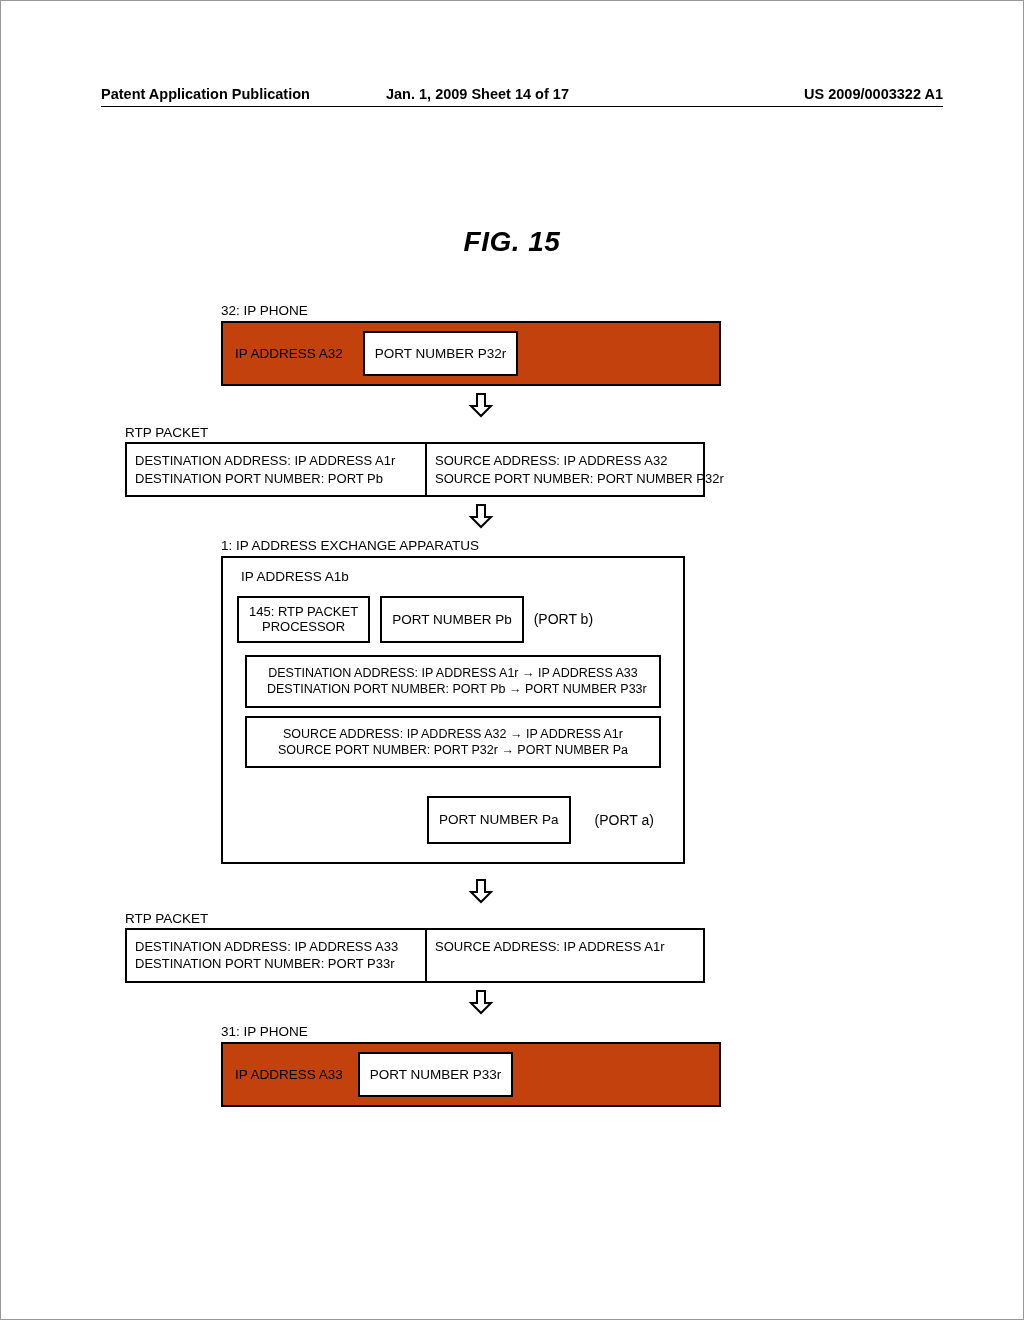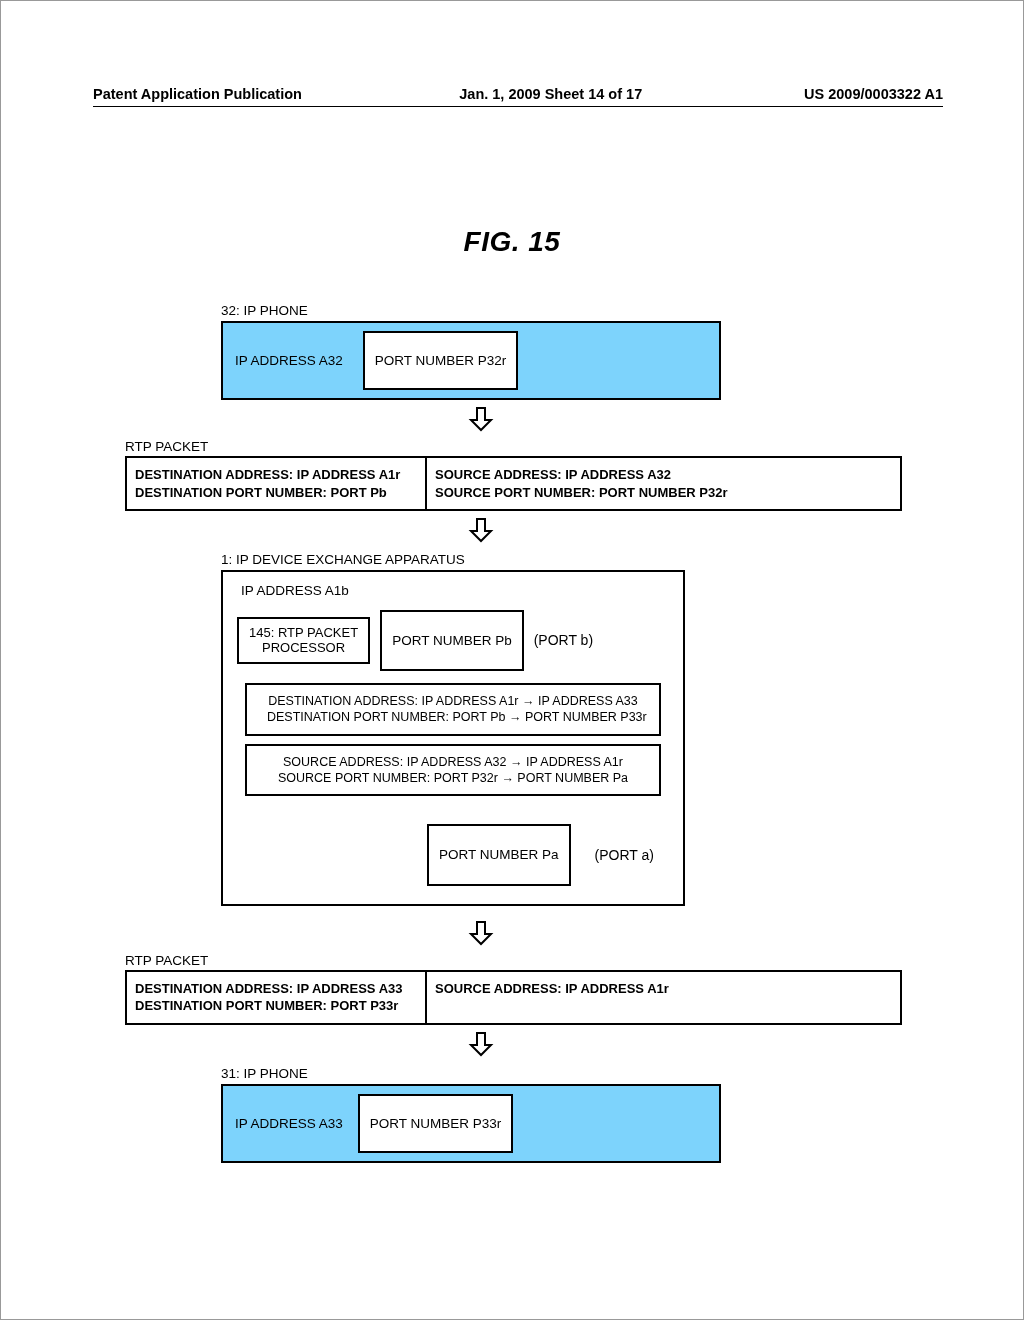--- a/index.html
+++ b/index.html
@@ -14,33 +14,33 @@
   .page {
     width: 100%;
     height: 100%;
     border: 1px solid #999;
     position: relative;
     padding-top: 70px;
   }
   .header {
     position: absolute;
     top: 85px;
-    left: 92px;
+    left: 100px;
     right: 80px;
     border-bottom: 1.5px solid #000;
     padding-bottom: 4px;
   }
   .hdr-row {
     display: flex;
     font-size: 14.5px;
     font-weight: bold;
     white-space: nowrap;
   }
   .hdr-left { flex: 1.1; }
-  .hdr-center { flex: 1; text-align: right; }
+  .hdr-center { flex: 1; text-align: left; }
   .hdr-right { flex: 1.15; text-align: right; }
 
   .fig-title {
     text-align: center;
     font-size: 28px;
     font-weight: bold;
     font-style: italic;
     margin-top: 155px;
     margin-bottom: 45px;
     letter-spacing: 0.5px;
@@ -55,57 +55,56 @@
   .section-label {
     font-weight: normal;
     margin-bottom: 3px;
     white-space: nowrap;
   }
 
   
   .box {
     border: 2px solid #000;
     padding: 6px 10px;
-    background: #7dd3fc;
+    background: #c2410c;
     position: relative;
   }
   .box.outer { border-width: 2px; }
 
   .phone-box {
     display: flex;
     align-items: center;
     gap: 20px;
     padding: 8px 12px;
   }
   .phone-box .addr { flex: 0 0 auto; }
   .port-box {
     border: 2px solid #000;
-    padding: 20px 10px;
+    padding: 13px 10px;
     display: inline-block;
     background: #fff;
   }
 
   .arrow {
     text-align: center;
     margin: 6px 0;
   }
   .arrow svg { display: inline-block; }
 
   .pkt-label {
     margin-top: -2px;
     margin-bottom: 2px;
     margin-left: -46px;
   }
   .packet-box {
     display: flex;
     padding: 0;
     border: 2px solid #000;
     margin-left: -46px;
-    width: 777px;
-    font-weight: bold;
+    width: 580px;
   }
   .packet-box .half {
     padding: 8px 8px;
     line-height: 1.35;
     white-space: nowrap;
     font-size: 13px;
   }
   .packet-box .half:first-child {
     border-right: 2px solid #000;
     flex: 0 0 300px;
@@ -203,21 +202,21 @@
         <div>SOURCE PORT NUMBER:  PORT NUMBER P32r</div>
       </div>
     </div>
 
     <div class="arrow">
       <svg width="30" height="26" viewBox="0 0 30 26">
         <path d="M11 2 L11 14 L5 14 L15 24 L25 14 L19 14 L19 2 Z" fill="#fff" stroke="#000" stroke-width="2"></path>
       </svg>
     </div>
 
-    <div class="section-label lbl-1">1: IP DEVICE EXCHANGE APPARATUS</div>
+    <div class="section-label lbl-1">1: IP ADDRESS EXCHANGE APPARATUS</div>
     <div class="apparatus-box" style="margin-left:50px; width:464px;">
       <div class="addr-row">IP ADDRESS A1b</div>
 
       <div class="proc-row">
         <div class="proc-box">
           <span>145:</span>
           <span>RTP PACKET</span><br>
           <span>PROCESSOR</span>
         </div>
         <span class="port-box">PORT NUMBER Pb</span>

